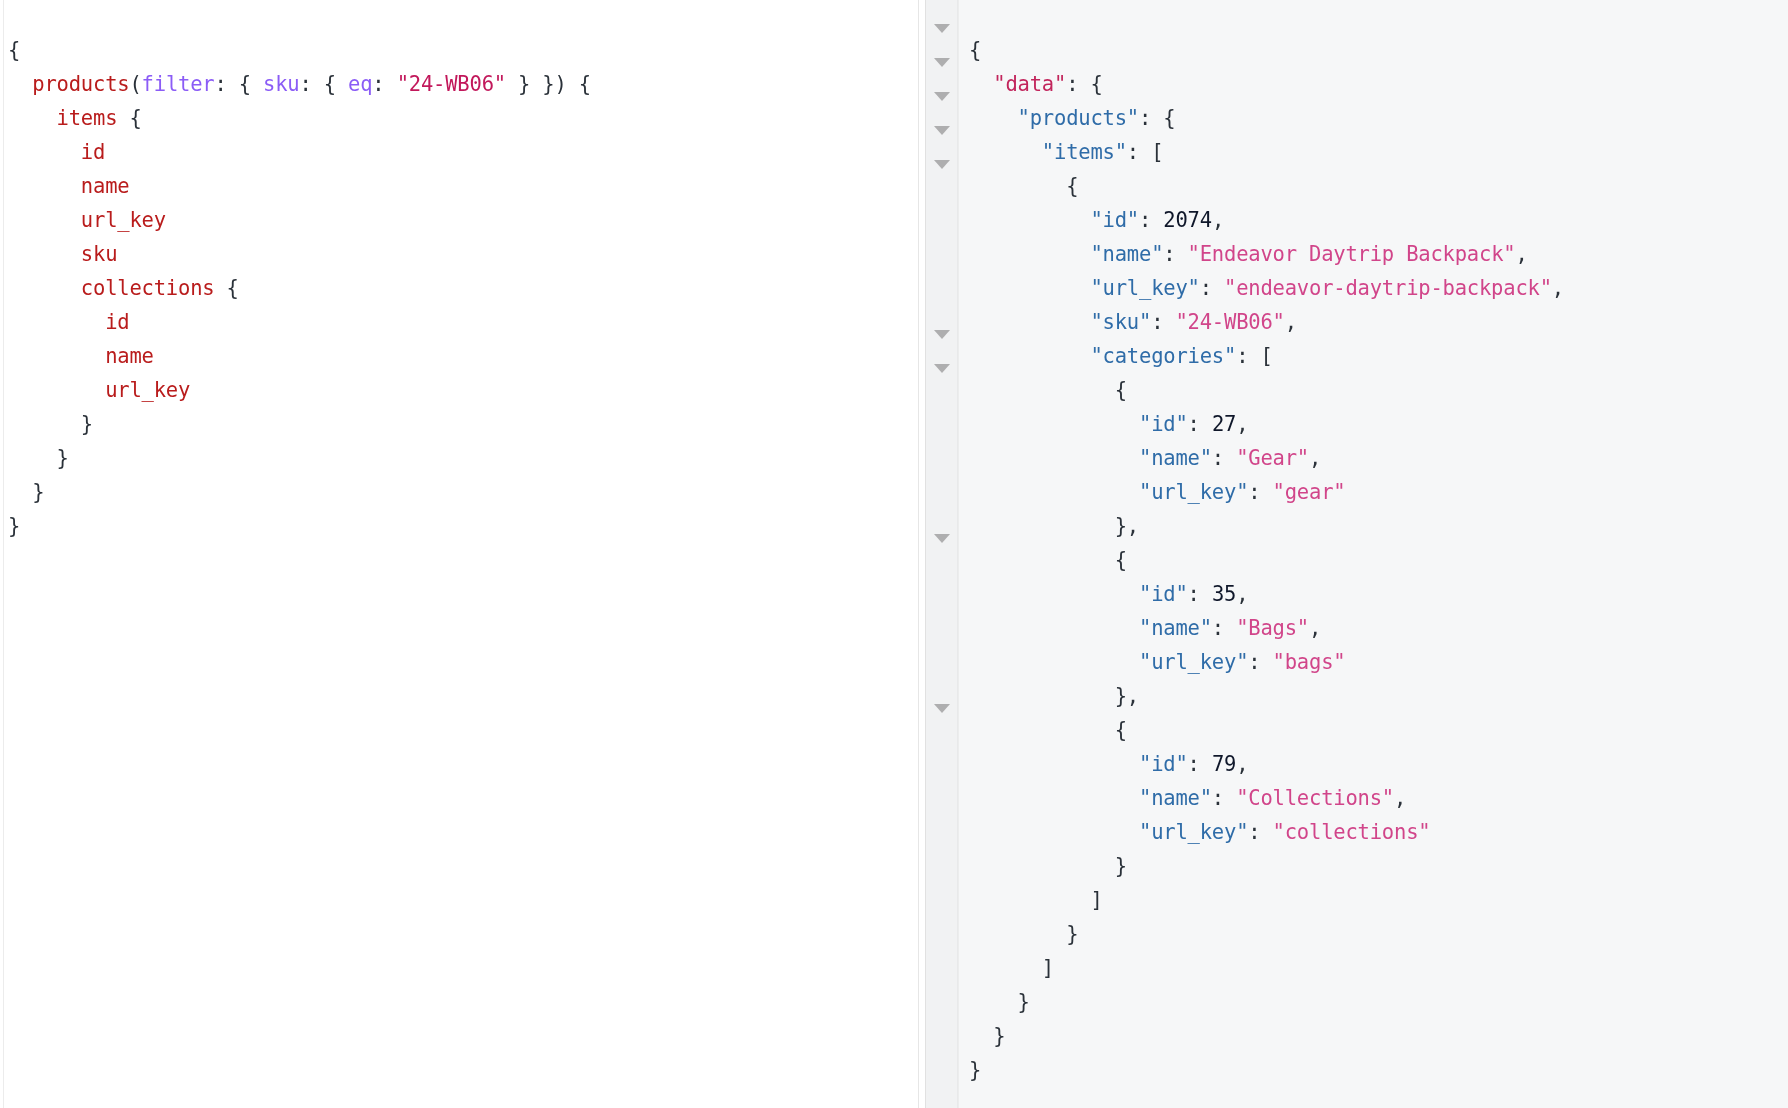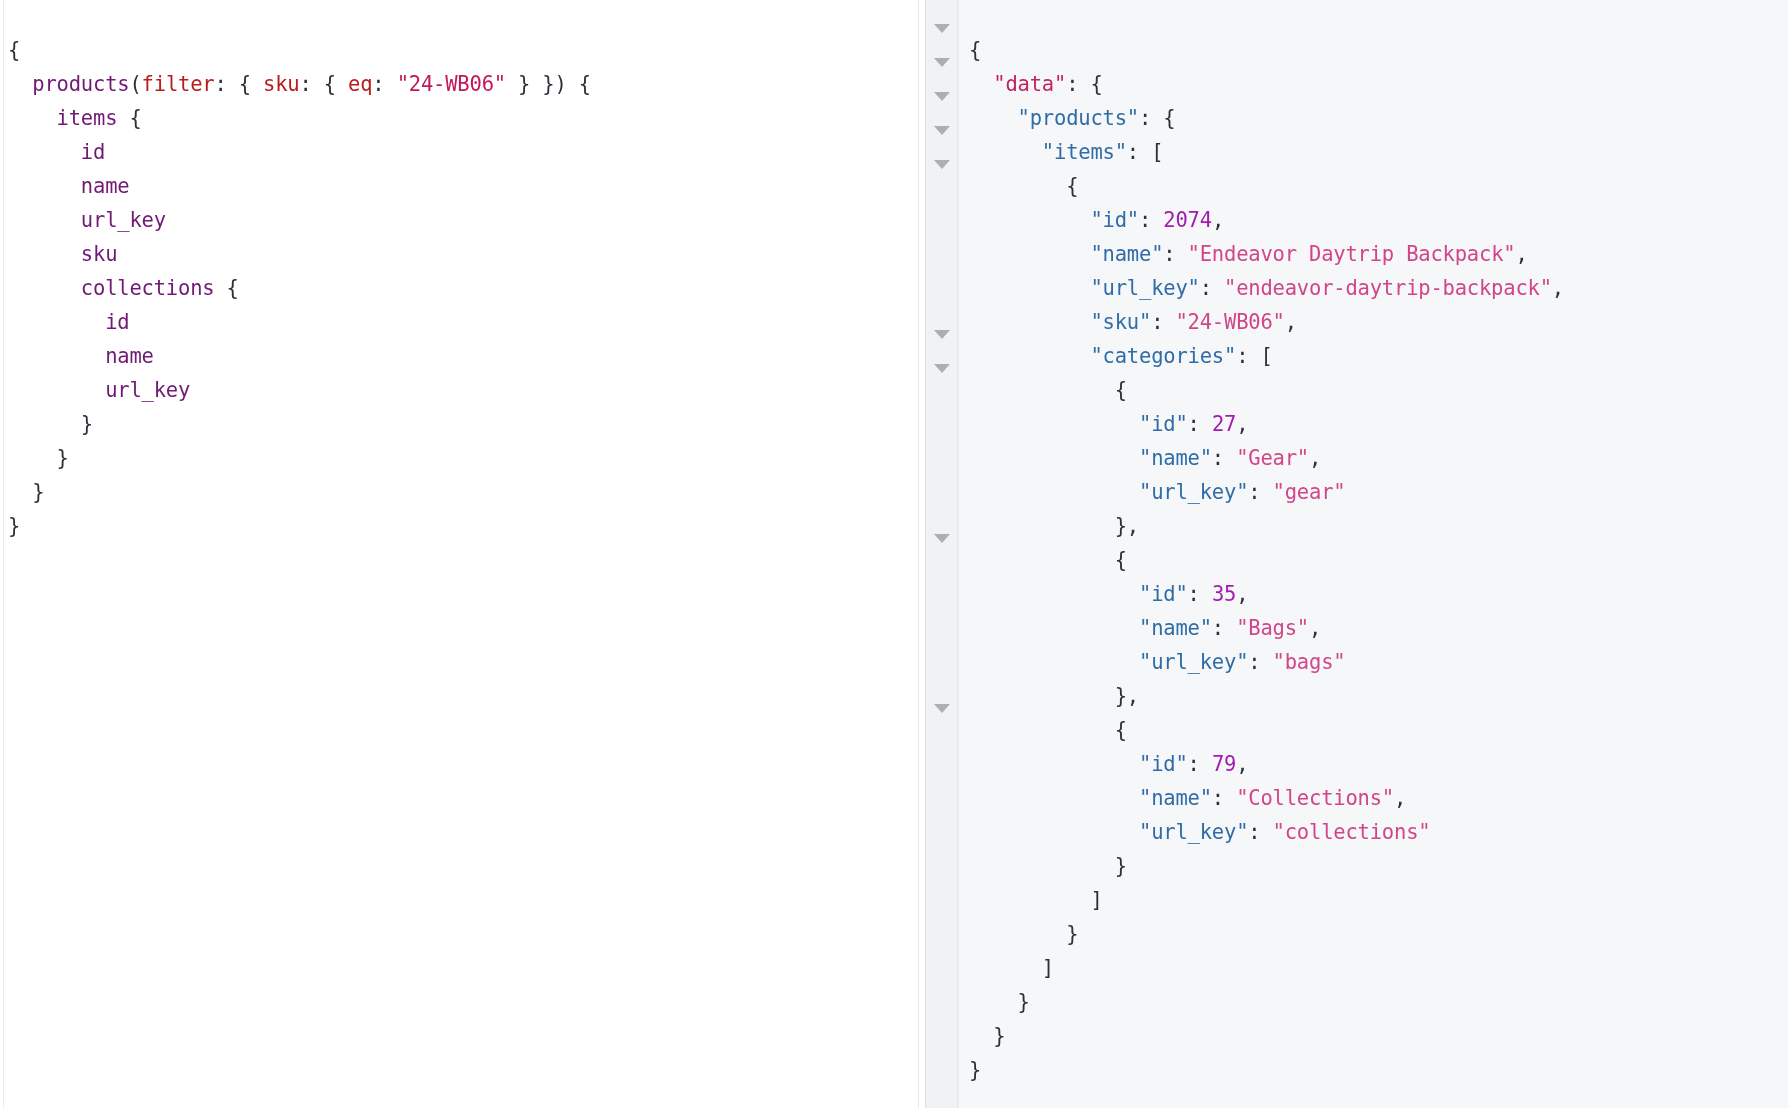--- a/index.html
+++ b/index.html
@@ -43,22 +43,22 @@
     font-size: 20.5px;
     line-height: 34px;
     letter-spacing: -0.2px;
     white-space: pre;
     color: #2a3139;
   }
   .query-code .ln { display: block; height: 34px; }
 
   
   .q-punc   { color: #2a3139; }
-  .q-field  { color: #701a75; }
-  .q-arg    { color: #b91c1c; }
+  .q-field  { color: #b91c1c; }
+  .q-arg    { color: #8b5cf6; }
   .q-str    { color: #c2185b; }
 
   
   .pane-divider {
     width: 8px;
     height: 1108px;
     background: #ffffff;
     border-left: 1px solid #e6e6e6;
     border-right: 1px solid #e1e1e1;
     flex: 0 0 8px;
@@ -108,21 +108,21 @@
     white-space: pre;
     color: #2a3139;
   }
   .result-code .ln { display: block; height: 34px; }
 
   
   .r-punc    { color: #2a3139; }
   .r-rootkey { color: #c2255c; }
   .r-key     { color: #2f6ca8; }
   .r-str     { color: #d1458a; }
-  .r-num     { color: #a21caf; margin-top: 31px; }
+  .r-num     { color: #0f172a; margin-top: 31px; }
 </style>
 </head>
 <body>
 
 <div id="app">
 
   <div class="query-pane">
     <pre class="query-code" id="query-code"><span class="ln"><span class="q-punc">{</span>
 </span><span class="ln">  <span class="q-field">products</span><span class="q-punc">(</span><span class="q-arg">filter</span><span class="q-punc">: { </span><span class="q-arg">sku</span><span class="q-punc">: { </span><span class="q-arg">eq</span><span class="q-punc">: </span><span class="q-str">"24-WB06"</span><span class="q-punc"> } }) {</span>
 </span><span class="ln">    <span class="q-field">items</span><span class="q-punc"> {</span>

